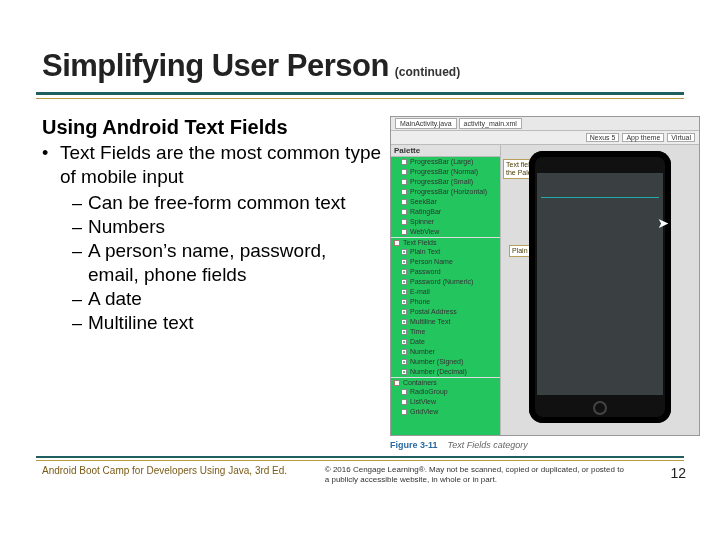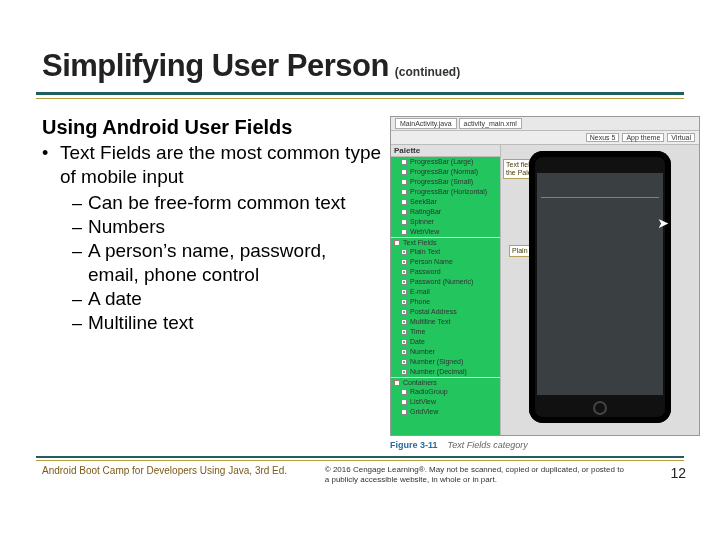--- a/index.html
+++ b/index.html
@@ -112,39 +112,39 @@
     <span class="title">Simplifying User Person</span>
     <span class="continued">(continued)</span>
   </div>
   <div class="rules">
     <div class="bar1"></div>
       <div class="bar2"></div>
   </div>
 
   <div class="body-area">
     <div class="left">
-      <div class="subhead">Using Android User Fields</div>
+      <div class="subhead">Using Android Text Fields</div>
       <ul class="bul">
         <li class="b1">
           <span class="dot">•</span>
           <span class="txt">Text Fields are the most common type of mobile input</span>
         </li>
       </ul>
       <ul class="sub">
         <li class="b2">
             <span class="dash">–</span>
             <span class="txt">Can be free-form common text</span>
           </li>
         <li class="b2">
             <span class="dash">–</span>
             <span class="txt">Numbers</span>
           </li>
         <li class="b2">
             <span class="dash">–</span>
-            <span class="txt">A person’s name, password, email, phone control</span>
+            <span class="txt">A person’s name, password, email, phone fields</span>
           </li>
         <li class="b2">
             <span class="dash">–</span>
             <span class="txt">A date</span>
           </li>
         <li class="b2">
             <span class="dash">–</span>
             <span class="txt">Multiline text</span>
           </li>
       </ul>

